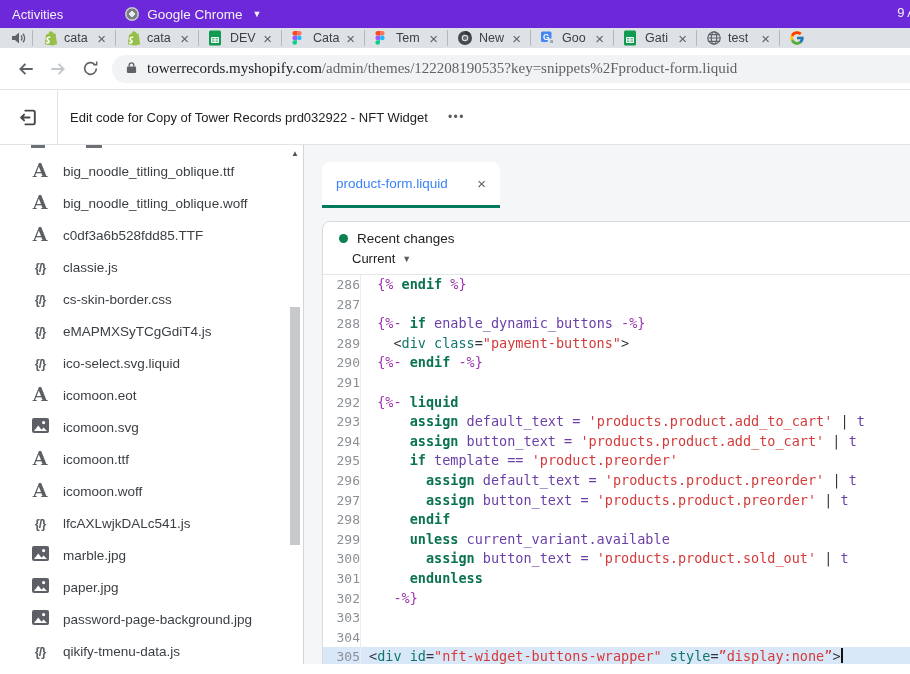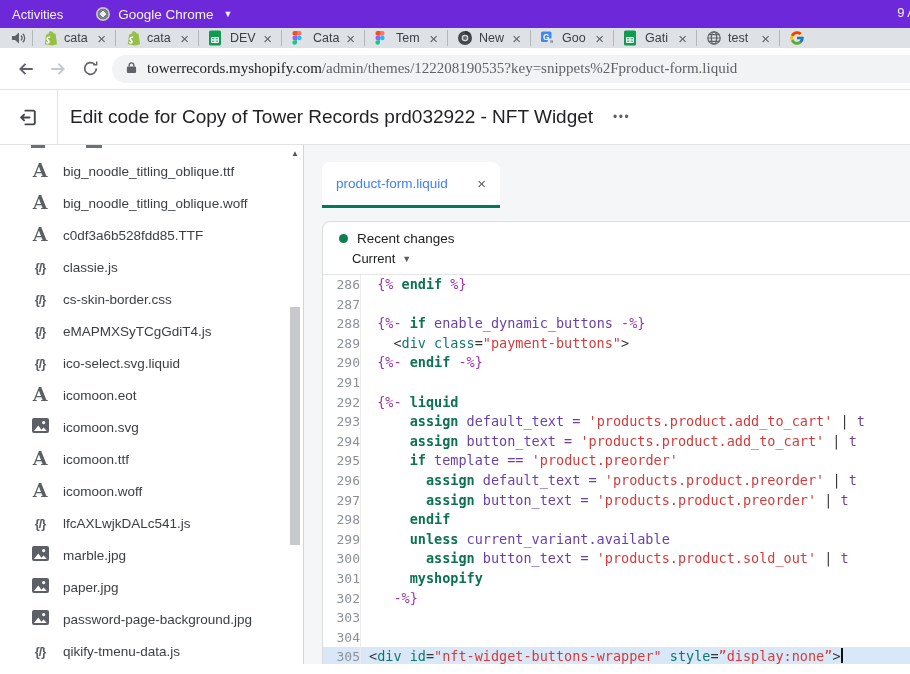--- a/index.html
+++ b/index.html
@@ -3,21 +3,21 @@
 <meta charset="utf-8">
 <style>
   * { margin:0; padding:0; box-sizing:border-box; }
   html,body { width:910px; height:674px; overflow:hidden; background:#fff;
               font-family:"Liberation Sans", sans-serif; }
 
   
   .osbar { height:28px; background:#6d28d9; color:#f2f2f2; display:flex;
            align-items:center; font-size:13px; position:relative; }
   .osbar .activities { margin-left:12px; }
-  .chrome-menu { display:flex; align-items:center; gap:8px; margin-left:33px; font-size:13.5px; }
+  .chrome-menu { display:flex; align-items:center; gap:8px; margin-left:62px; font-size:13.5px; }
   .chrome-ball { width:14px; height:14px; border-radius:50%;
                  background:radial-gradient(circle at 50% 50%, #e8eaed 0 28%, #7a7d82 29% 55%, #c3c5c8 56% 100%); }
   .menu-caret { font-size:9px; margin-left:2px; }
   .osclock { position:absolute; right:-6px; top:5px; font-size:13px; }
 
   
   .tabstrip { height:20px; background:#dee1e6; display:flex; align-items:center; padding-left:10px; overflow:hidden; }
   .speaker { width:18px; height:18px; flex:none; margin-right:4px; display:flex; align-items:center; }
   .tsep { width:1px; height:16px; background:#9aa0a6; opacity:.65; flex:none; }
   .tab { display:flex; align-items:center; gap:6px; height:30px; padding:0 9px;
@@ -37,21 +37,21 @@
              margin-right:-14px; display:flex; align-items:center; padding:0 14px; gap:10px; overflow:hidden; }
   .urltext { font-size:15px; white-space:nowrap;font-family:Liberation Serif, serif; }
   .urltext .domain { color:#202124; }
   .urltext .path { color:#5f6368; }
 
   
   .appheader { height:55px; background:#fff; border-bottom:1px solid #e1e3e5;
                display:flex; align-items:center; }
   .exitbtn { margin-left:18px; width:22px; height:22px; display:flex; align-items:center; }
   .hdiv { width:1px; height:55px; background:#e1e3e5; margin-left:17px; flex:none; }
-  .ptitle { margin-left:12px; font-size:19px; color:#202223; }
+  .ptitle { margin-left:12px; font-size:13px; color:#202223; }
   .morebtn { margin-left:14px; color:#5c5f62; font-size:12px; letter-spacing:1.5px; padding:4px 6px; }
 
   
   .content { display:flex; height:519px; }
 
   
   .sidebar { width:304px; flex:none; background:#fff; border-right:1px solid #d2d5d9;
              position:relative; overflow:hidden; }
   .filelist { padding-top:10px; }
   .frow { height:32px; display:flex; align-items:center; padding-left:30px; gap:13px; }
@@ -444,21 +444,21 @@
           <div class="cl">
             <span class="ln">299</span>
             <span class="lc"><span class="tk-p">     </span><span class="tk-k">unless</span><span class="tk-p"> </span><span class="tk-v">current_variant.available</span></span>
           </div>
           <div class="cl">
             <span class="ln">300</span>
             <span class="lc"><span class="tk-p">       </span><span class="tk-k">assign</span><span class="tk-p"> </span><span class="tk-v">button_text</span><span class="tk-p"> </span><span class="tk-v">=</span><span class="tk-p"> </span><span class="tk-s">'products.product.sold_out'</span><span class="tk-p"> | </span><span class="tk-v">t</span></span>
           </div>
           <div class="cl">
             <span class="ln">301</span>
-            <span class="lc"><span class="tk-p">     </span><span class="tk-k">myshopify</span></span>
+            <span class="lc"><span class="tk-p">     </span><span class="tk-k">endunless</span></span>
           </div>
           <div class="cl">
             <span class="ln">302</span>
             <span class="lc"><span class="tk-p">   </span><span class="tk-d">-%}</span></span>
           </div>
           <div class="cl">
             <span class="ln">303</span>
             <span class="lc"></span>
           </div>
           <div class="cl">

